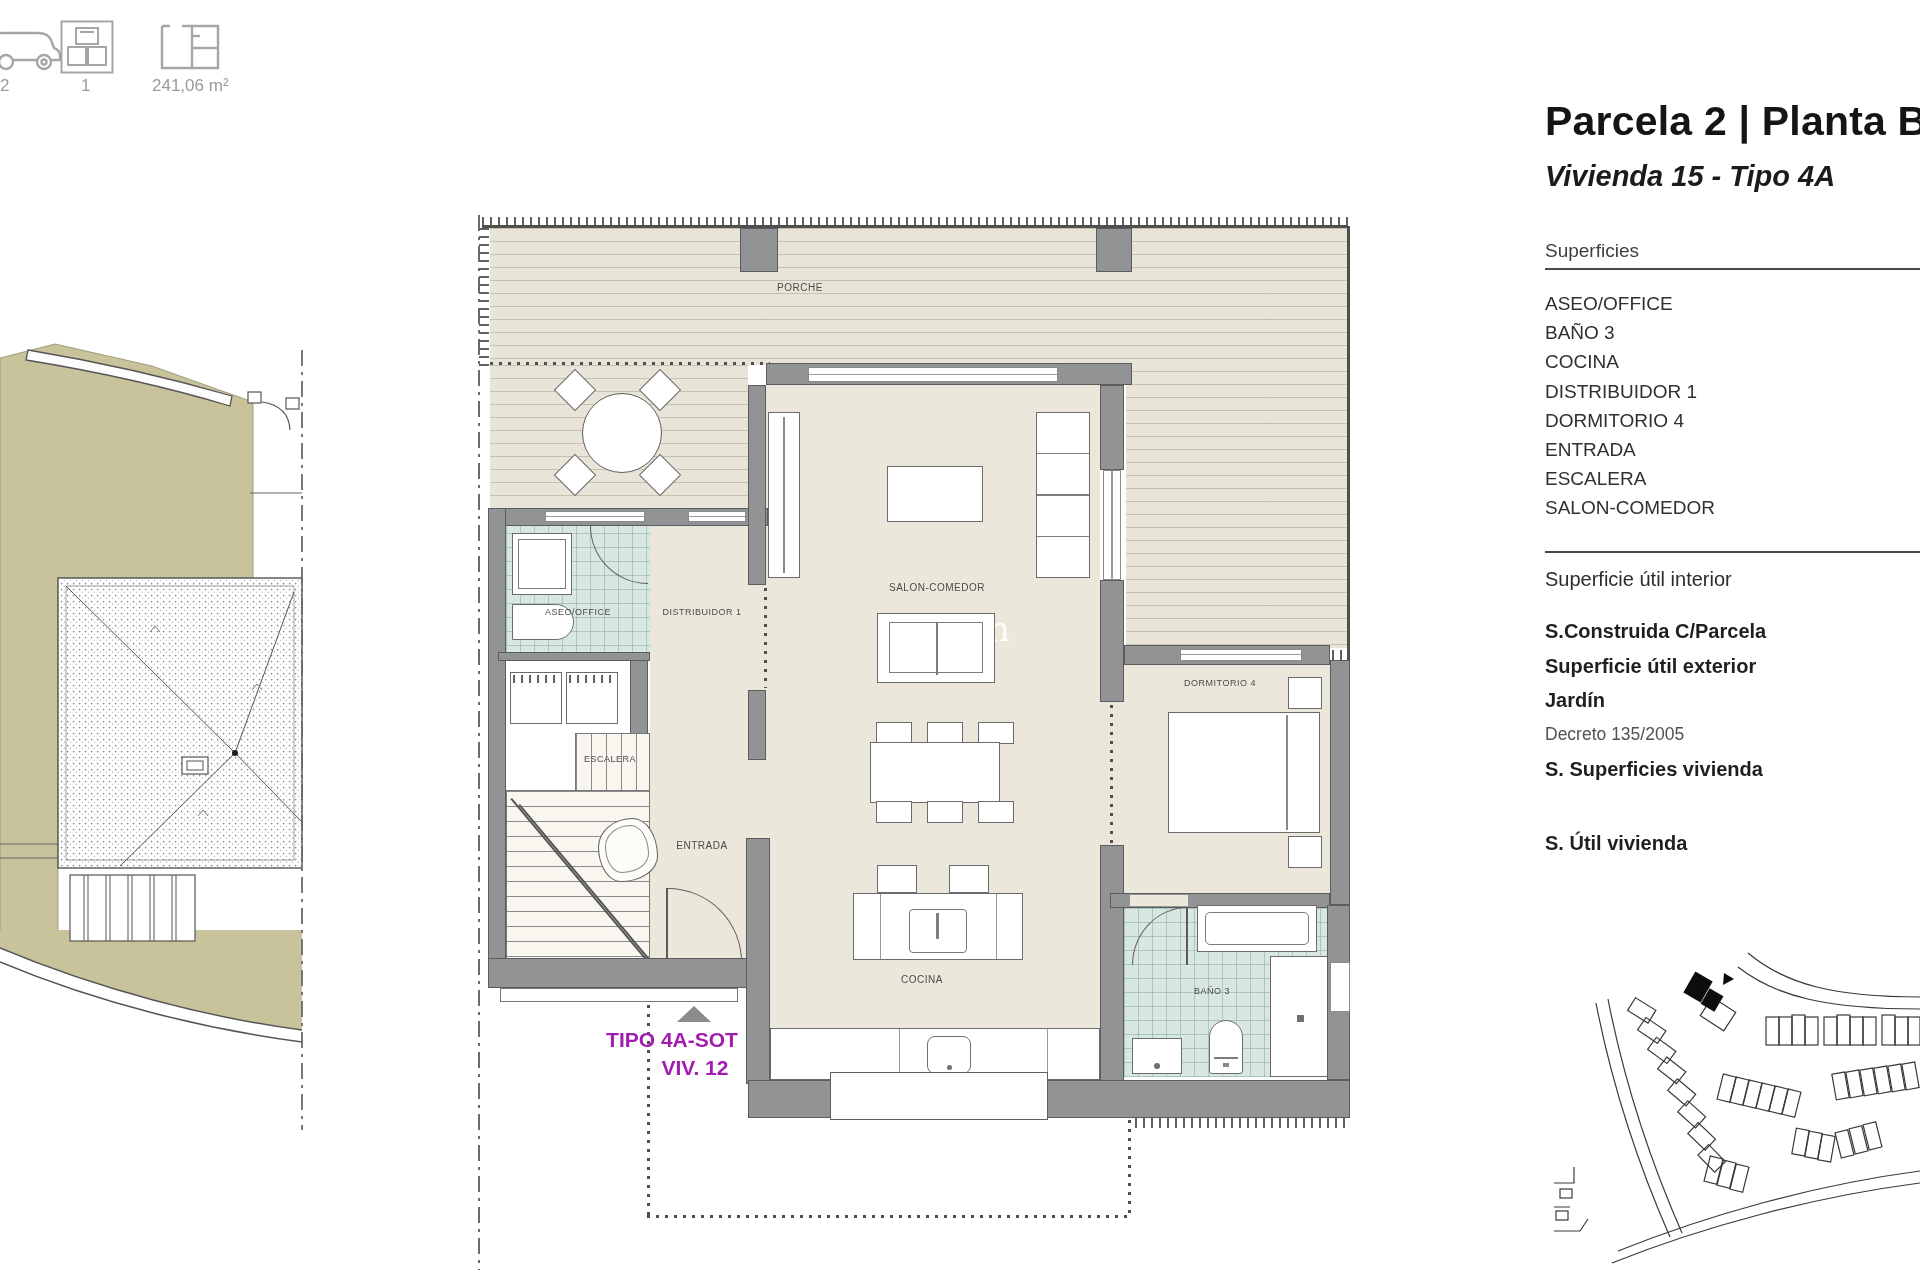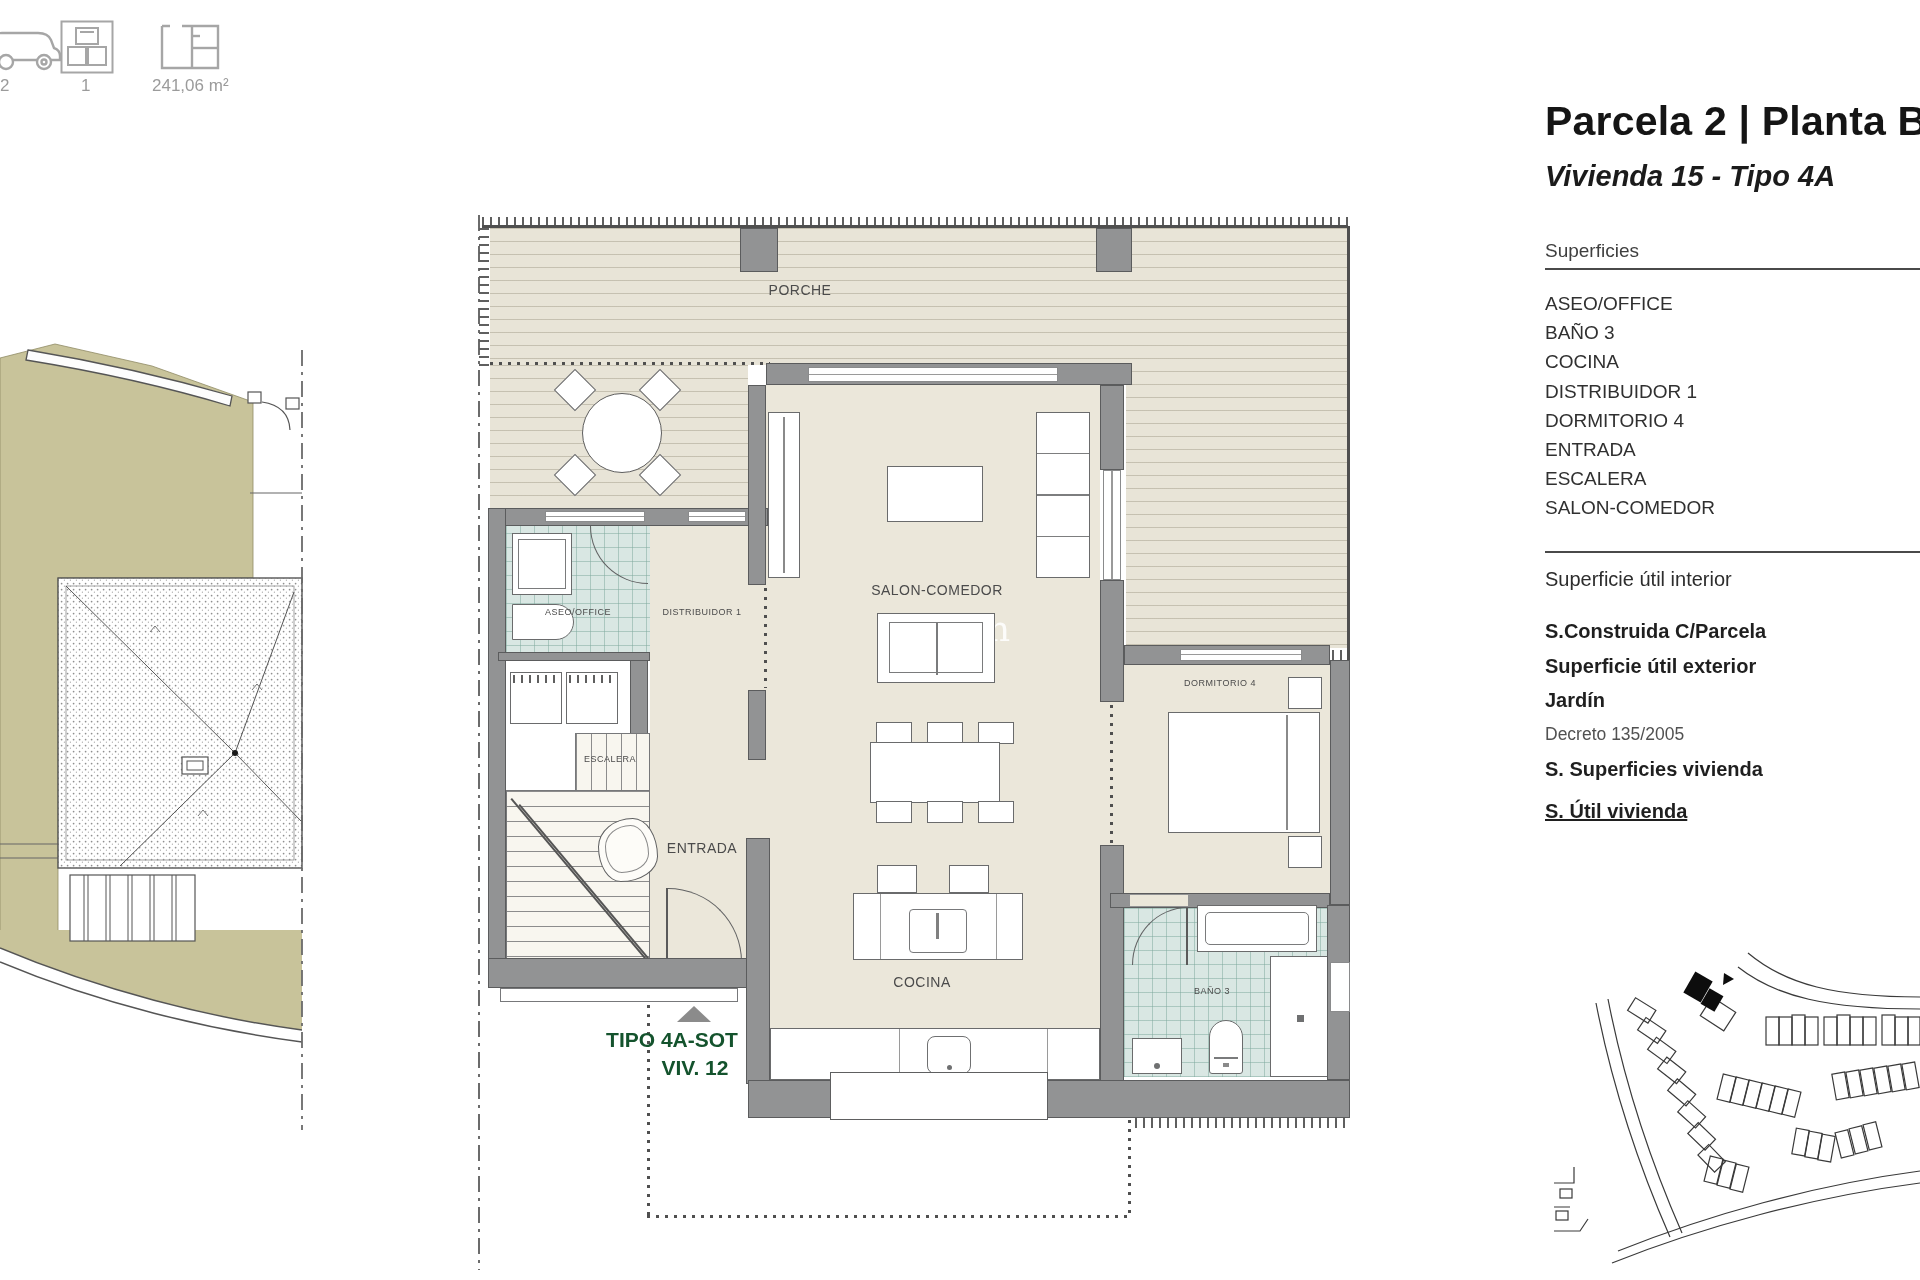--- a/index.html
+++ b/index.html
@@ -17,34 +17,34 @@
   .white{background:#fff;border:1px solid #77787a;}
   .winH{border:1px solid #8a8b8c;background:linear-gradient(180deg,#fff 45%,#9a9a9a 45% 55%,#fff 55%);}
   .winV{border:1px solid #8a8b8c;background:linear-gradient(90deg,#fff 45%,#9a9a9a 45% 55%,#fff 55%);}
   .tickH{background:repeating-linear-gradient(90deg,#5f5f5f 0 2px,transparent 2px 8px);}
   .tickV{background:repeating-linear-gradient(180deg,#5f5f5f 0 2px,transparent 2px 8px);}
   .dotH{height:2.6px;background:repeating-linear-gradient(90deg,#4f4f4f 0 2.6px,transparent 2.6px 9px);}
   .dotV{width:2.6px;background:repeating-linear-gradient(180deg,#4f4f4f 0 2.6px,transparent 2.6px 9px);}
   .dashdotV{width:2px;background:repeating-linear-gradient(180deg,#6b6b6b 0 16px,transparent 16px 22px,#6b6b6b 22px 25px,transparent 25px 31px);}
   .treadH{background-color:#f8f6ef;background-image:repeating-linear-gradient(180deg,#8c8c8c 0 1px,transparent 1px 15px);border:1px solid #77787a;}
   .treadV{background-color:#f8f6ef;background-image:repeating-linear-gradient(90deg,#8c8c8c 0 1px,transparent 1px 15px);border:1px solid #77787a;}
-  .lblc{font-size:14px;color:#4b4b4b;letter-spacing:.5px;white-space:nowrap;transform:translateX(-50%);}
+  .lblc{font-size:10px;color:#4b4b4b;letter-spacing:.5px;white-space:nowrap;transform:translateX(-50%);}
   .line{background:#4f4f4f;}
   
   .panel-title{font-size:41px;font-weight:bold;color:#151515;white-space:nowrap;letter-spacing:.2px;}
   .panel-sub{font-size:29px;font-weight:bold;color:#1b1b1b;white-space:nowrap;}
   .panel-h{font-size:19px;color:#3f3f3f;}
   .panel-item{font-size:19px;color:#303030;white-space:nowrap;}
   .panel-strong{font-size:20px;font-weight:bold;color:#1f1f1f;white-space:nowrap;}
   .panel-reg{font-size:20px;color:#2d2d2d;white-space:nowrap;}
   .panel-small{font-size:17.5px;color:#515151;white-space:nowrap;}
   .rule{height:1.6px;background:#4a4a4a;}
   .icon-lbl{font-size:17px;color:#9b9b9b;white-space:nowrap;}
   .tri-up{width:0;height:0;border-left:17px solid transparent;border-right:17px solid transparent;border-bottom:16px solid #8b8b8b;}
-  .tag-txt{font-size:21px;font-weight:bold;color:#14532d;white-space:nowrap;transform:translateX(-50%);}
+  .tag-txt{font-size:21px;font-weight:bold;color:#a21caf;white-space:nowrap;transform:translateX(-50%);}
   .watermark{font-family:"DejaVu Serif",serif;font-size:36px;color:rgba(255,255,255,.85);letter-spacing:1px;}
 </style>
 </head>
 <body>
 
 <div class="stage">
 
   <div class="abs" style="left:0;top:0;width:320px;height:110px;">
     <svg class="abs" style="left:-14px;top:24px;" width="80" height="50" viewBox="0 0 80 50">
       <g fill="none" stroke="#a6a6a6" stroke-width="2.4">
@@ -299,21 +299,21 @@
     <div class="abs panel-item" style="left:0;top:468px;">ESCALERA</div>
     <div class="abs panel-item" style="left:0;top:497px;">SALON-COMEDOR</div>
 
     <div class="abs rule" style="left:0;top:551px;width:375px;"></div>
     <div class="abs panel-reg" style="left:0;top:568px;">Superficie útil interior</div>
     <div class="abs panel-strong" style="left:0;top:620px;">S.Construida C/Parcela</div>
     <div class="abs panel-strong" style="left:0;top:655px;">Superficie útil exterior</div>
     <div class="abs panel-strong" style="left:0;top:689px;">Jardín</div>
     <div class="abs panel-small" style="left:0;top:724px;">Decreto 135/2005</div>
     <div class="abs panel-strong" style="left:0;top:758px;">S. Superficies vivienda</div>
-    <div class="abs panel-strong" style="left:0;top:800px;text-decoration:underline;">S. Útil vivienda</div>
+    <div class="abs panel-strong" style="left:0;top:832px;">S. Útil vivienda</div>
   </div>
 
   <svg class="abs" style="left:1552px;top:945px;" width="368" height="325" viewBox="0 0 368 325">
     <g fill="none" stroke="#3a3a3a" stroke-width="1.2">
 
       <path d="M186,22 C224,52 276,64 368,64"></path>
       <path d="M196,8 C234,40 284,52 368,52"></path>
       <path d="M44,58 C58,130 82,210 118,292"></path>
       <path d="M56,54 C70,126 94,206 130,288"></path>
       <path d="M60,318 C150,282 260,252 368,238"></path>

